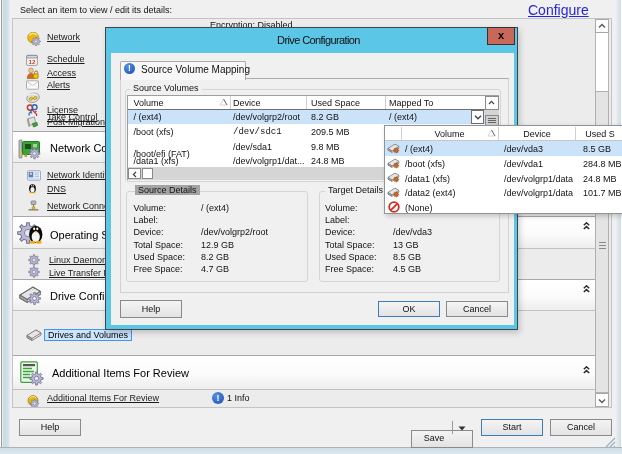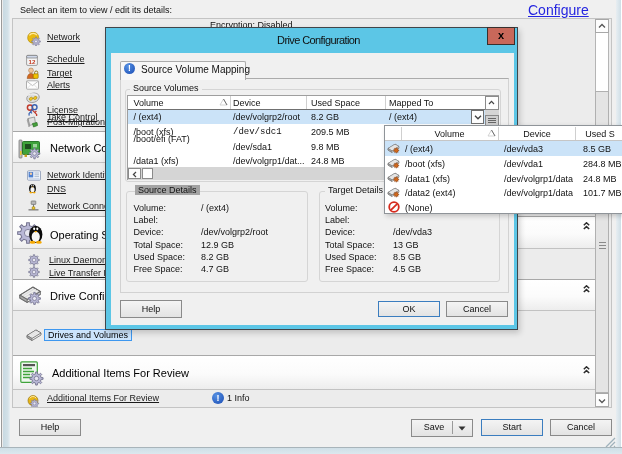--- a/index.html
+++ b/index.html
@@ -42,21 +42,21 @@
       <path d="M0.8 3.2 L3.5 0.8 L6.2 3.2 M0.8 7 L3.5 4.6 L6.2 7" fill="none" stroke="#2b2b2b" stroke-width="1.5"></path>
     </svg>
   <svg style="left:570px;top:347px;" width="7" height="8" viewBox="0 0 7 8">
       <path d="M0.8 3.2 L3.5 0.8 L6.2 3.2 M0.8 7 L3.5 4.6 L6.2 7" fill="none" stroke="#2b2b2b" stroke-width="1.5"></path>
     </svg>
 
   <div class="t9" style="left:197px;top:1px;">Encryption: Disabled</div>
 
   <div class="lnk" style="left:34px;top:13px;">Network</div>
   <div class="lnk" style="left:34px;top:35px;">Schedule</div>
-  <div class="lnk" style="left:34px;top:49px;">Target</div>
+  <div class="lnk" style="left:34px;top:49px;">Access</div>
   <div class="lnk" style="left:34px;top:61px;">Alerts</div>
   <div class="lnk" style="left:34px;top:73px;margin-top:20px;">Take Control</div>
   <div class="lnk" style="left:34px;top:86px;">License</div>
   <div class="lnk" style="left:34px;top:98px;">Post-Migration</div>
 
   <div class="sect" style="left:37px;top:123px;">Network Configuration</div>
   <div class="lnk" style="left:34px;top:151px;">Network Identification</div>
   <div class="lnk" style="left:34px;top:165px;">DNS</div>
   <div class="lnk" style="left:34px;top:182px;">Network Connections</div>
 
@@ -240,21 +240,21 @@
   <div class="abs" style="left:586px;top:223px;width:7px;height:1px;background:#8a8a8a;"></div>
   <div class="abs" style="left:586px;top:226px;width:7px;height:1px;background:#8a8a8a;"></div>
   <div class="abs" style="left:586px;top:229px;width:7px;height:1px;background:#8a8a8a;"></div>
   <div class="abs" style="left:582px;top:374px;width:14px;height:14px;background:#fdfdfd;border:1px solid #a8a8a8;"></div>
   <svg style="left:585px;top:379px;" width="8" height="6" viewBox="0 0 8 6">
       <path d="M1 1.5 L4 4.5 L7 1.5" fill="none" stroke="#555" stroke-width="1.3"></path>
     </svg>
 </div>
 
 <div class="btn" style="left:19px;top:419px;width:62px;height:17px;line-height:15px;">Help</div>
-<div class="btn" style="left:411px;top:419px;width:62px;height:18px;line-height:15px;padding-right:16px;">Save</div>
+<div class="btn" style="left:411px;top:430px;width:62px;height:18px;line-height:15px;padding-right:16px;">Save</div>
 <div class="abs" style="left:452px;top:421px;width:1px;height:13px;background:#9a9a9a;"></div>
 <svg style="left:458px;top:426px;" width="8" height="5" viewBox="0 0 8 5">
     <path d="M0.5 0.5 L7.5 0.5 L4 4.5 Z" fill="#333"></path>
   </svg>
 <div class="btn" style="left:481px;top:419px;width:62px;height:17px;line-height:15px;border-color:#3b7dbf;">Start</div>
 <div class="btn" style="left:550px;top:419px;width:62px;height:17px;line-height:15px;">Cancel</div>
 
 <svg style="left:605px;top:437px;" width="11" height="11" viewBox="0 0 11 11">
   <path d="M10 1 L1 10 M10 5 L5 10 M10 9 L9 10" stroke="#9fb2bc" stroke-width="1.3" fill="none"></path>
 </svg>
@@ -295,21 +295,21 @@
     <div class="t9" style="left:200px;top:59px;">8.2 GB</div>
     <div class="t9" style="left:278px;top:59px;">/ (ext4)</div>
     <div class="abs" style="left:360px;top:57px;width:13px;height:14px;background:#fdfdfd;border:1px solid #6f6f6f;"></div>
     <svg style="left:363px;top:62px;" width="8" height="5" viewBox="0 0 8 5">
         <path d="M1 0.8 L4 3.8 L7 0.8" fill="none" stroke="#404040" stroke-width="1.3"></path>
       </svg>
 
     <div class="t9" style="left:22.5px;top:74px;">/boot (xfs)</div>
     <div class="t9" style="left:122px;top:74px;font-family:Liberation Mono, monospace;">/dev/sdc1</div>
     <div class="t9" style="left:200px;top:74px;">209.5 MB</div>
-    <div class="t9" style="left:22.5px;top:81px;">/boot/efi (FAT)</div>
+    <div class="t9" style="left:22.5px;top:96px;">/boot/efi (FAT)</div>
     <div class="t9" style="left:122px;top:88.5px;">/dev/sda1</div>
     <div class="t9" style="left:200px;top:88.5px;">9.8 MB</div>
     <div class="t9" style="left:22.5px;top:103px;">/data1 (xfs)</div>
     <div class="t9" style="left:122px;top:103px;">/dev/volgrp1/dat...</div>
     <div class="t9" style="left:200px;top:103px;">24.8 MB</div>
 
     <div class="abs" style="left:16.5px;top:114px;width:357px;height:12.5px;background:#d5d5d5;"></div>
     <div class="abs" style="left:17px;top:114.5px;width:13px;height:11.5px;background:#fdfdfd;border:1px solid #8a8a8a;"></div>
     <svg style="left:21px;top:117.5px;" width="5" height="7" viewBox="0 0 5 7">
         <path d="M4 1 L1.4 3.5 L4 6" fill="none" stroke="#444" stroke-width="1.2"></path>

